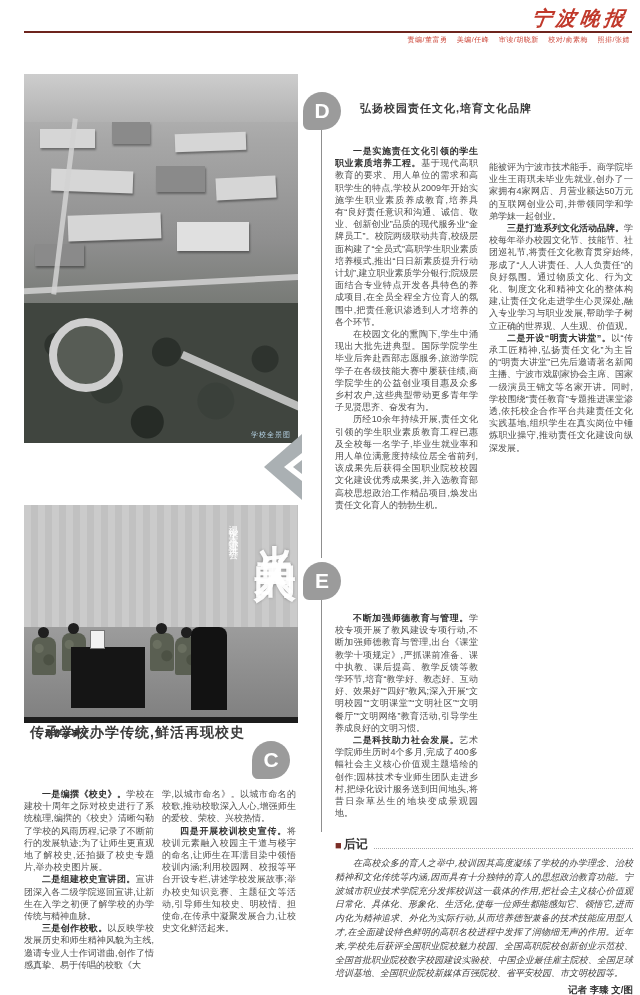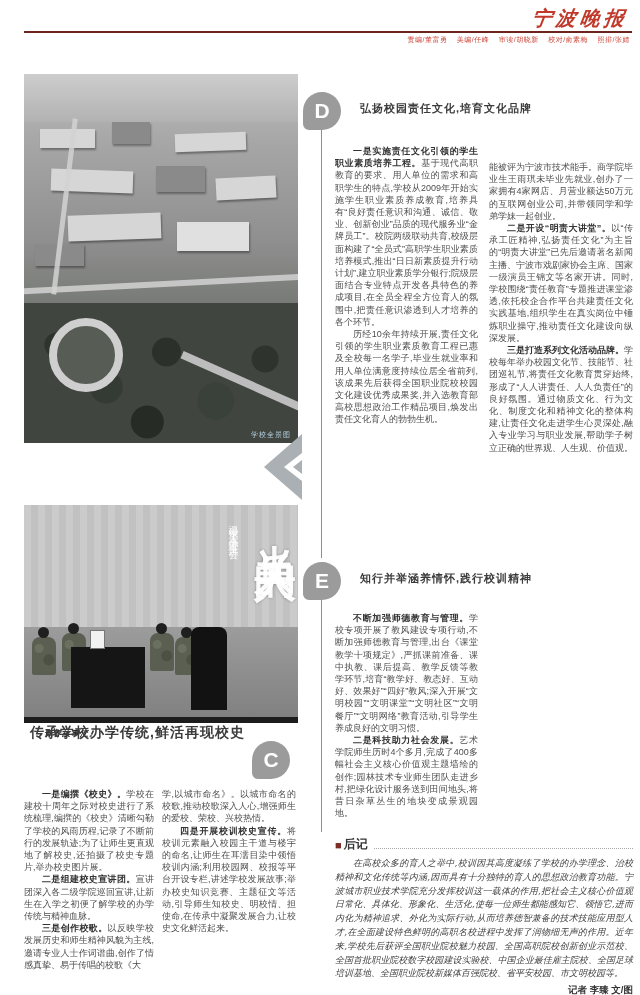--- a/index.html
+++ b/index.html
@@ -116,31 +116,31 @@
     <div class="v-small">退役军人事迹宣讲会</div>
     <div class="v-big">当兵的人</div>
   </div>
   <div class="photo-cap">青春故事汇。</div>
 
   <div class="marker" style="left:303px;top:92px;">D</div>
   <div class="stem" style="left:321px;top:130px;height:428px;"></div>
   <div class="headline" style="left:360px;top:101px;">弘扬校园责任文化,培育文化品牌</div>
   <div class="col" style="left:335px;top:145px;width:143px;height:414px;">
       <p><b>一是实施责任文化引领的学生职业素质培养工程。</b>基于现代高职教育的要求、用人单位的需求和高职学生的特点,学校从2009年开始实施学生职业素质养成教育,培养具有“良好责任意识和沟通、诚信、敬业、创新创业”品质的现代服务业“金牌员工”。校院两级联动共育,校级层面构建了“全员式”高职学生职业素质培养模式,推出“日日新素质提升行动计划”,建立职业素质学分银行;院级层面结合专业特点开发各具特色的养成项目,在全员全程全方位育人的氛围中,把责任意识渗透到人才培养的各个环节。</p>
+      <p>在校园文化的熏陶下,学生中涌现出大批先进典型。国际学院学生毕业后奔赴西部志愿服务,旅游学院学子在各级技能大赛中屡获佳绩,商学院学生的公益创业项目惠及众多乡村农户,这些典型带动更多青年学子见贤思齐、奋发有为。</p>
       <p>历经10余年持续开展,责任文化引领的学生职业素质教育工程已惠及全校每一名学子,毕业生就业率和用人单位满意度持续位居全省前列,该成果先后获得全国职业院校校园文化建设优秀成果奖,并入选教育部高校思想政治工作精品项目,焕发出责任文化育人的勃勃生机。</p>
     </div>
   <div class="col" style="left:489px;top:145px;width:144px;height:414px;margin-top:16px;">
       <p class="noindent">能被评为宁波市技术能手。商学院毕业生王雨琪未毕业先就业,创办了一家拥有4家网店、月营业额达50万元的互联网创业公司,并带领同学和学弟学妹一起创业。</p>
+      <p><b>三是打造系列文化活动品牌。</b>学校每年举办校园文化节、技能节、社团巡礼节,将责任文化教育贯穿始终,形成了“人人讲责任、人人负责任”的良好氛围。通过物质文化、行为文化、制度文化和精神文化的整体构建,让责任文化走进学生心灵深处,融入专业学习与职业发展,帮助学子树立正确的世界观、人生观、价值观。</p>
       <p><b>二是开设“明责大讲堂”。</b>以“传承工匠精神,弘扬责任文化”为主旨的“明责大讲堂”已先后邀请著名新闻主播、宁波市戏剧家协会主席、国家一级演员王锦文等名家开讲。同时,学校围绕“责任教育”专题推进课堂渗透,依托校企合作平台共建责任文化实践基地,组织学生在真实岗位中锤炼职业操守,推动责任文化建设向纵深发展。</p>
-      <p><b>三是打造系列文化活动品牌。</b>学校每年举办校园文化节、技能节、社团巡礼节,将责任文化教育贯穿始终,形成了“人人讲责任、人人负责任”的良好氛围。通过物质文化、行为文化、制度文化和精神文化的整体构建,让责任文化走进学生心灵深处,融入专业学习与职业发展,帮助学子树立正确的世界观、人生观、价值观。</p>
     </div>
 
   <div class="marker" style="left:303px;top:562px;">E</div>
   <div class="stem" style="left:321px;top:600px;height:232px;"></div>
-  <div class="headline" style="left:360px;top:571px;">知行并举涵养情怀,践行校训精神</div>
   <div class="col" style="left:335px;top:612px;width:143px;height:219px;">
       <p><b>不断加强师德教育与管理。</b>学校专项开展了教风建设专项行动,不断加强师德教育与管理,出台《课堂教学十项规定》,严抓课前准备、课中执教、课后提高、教学反馈等教学环节,培育“教学好、教态好、互动好、效果好”“四好”教风;深入开展“文明校园”“文明课堂”“文明社区”“文明餐厅”“文明网络”教育活动,引导学生养成良好的文明习惯。</p>
       <p><b>二是科技助力社会发展。</b>艺术学院师生历时4个多月,完成了400多幅社会主义核心价值观主题墙绘的创作;园林技术专业师生团队走进乡村,把绿化设计服务送到田间地头,将昔日杂草丛生的地块变成景观园地。</p>
     </div>
 
   <div class="headline" style="left:30px;top:724px;font-size:14px;">传承学校办学传统,鲜活再现校史</div>
   <div class="marker" style="left:252px;top:741px;">C</div>
   <div class="col" style="left:24px;top:788px;width:130px;height:207px;">
       <p><b>一是编撰《校史》。</b>学校在建校十周年之际对校史进行了系统梳理,编撰的《校史》清晰勾勒了学校的风雨历程,记录了不断前行的发展轨迹;为了让师生更直观地了解校史,还拍摄了校史专题片,举办校史图片展。</p>
       <p><b>二是组建校史宣讲团。</b>宣讲团深入各二级学院巡回宣讲,让新生在入学之初便了解学校的办学传统与精神血脉。</p>

